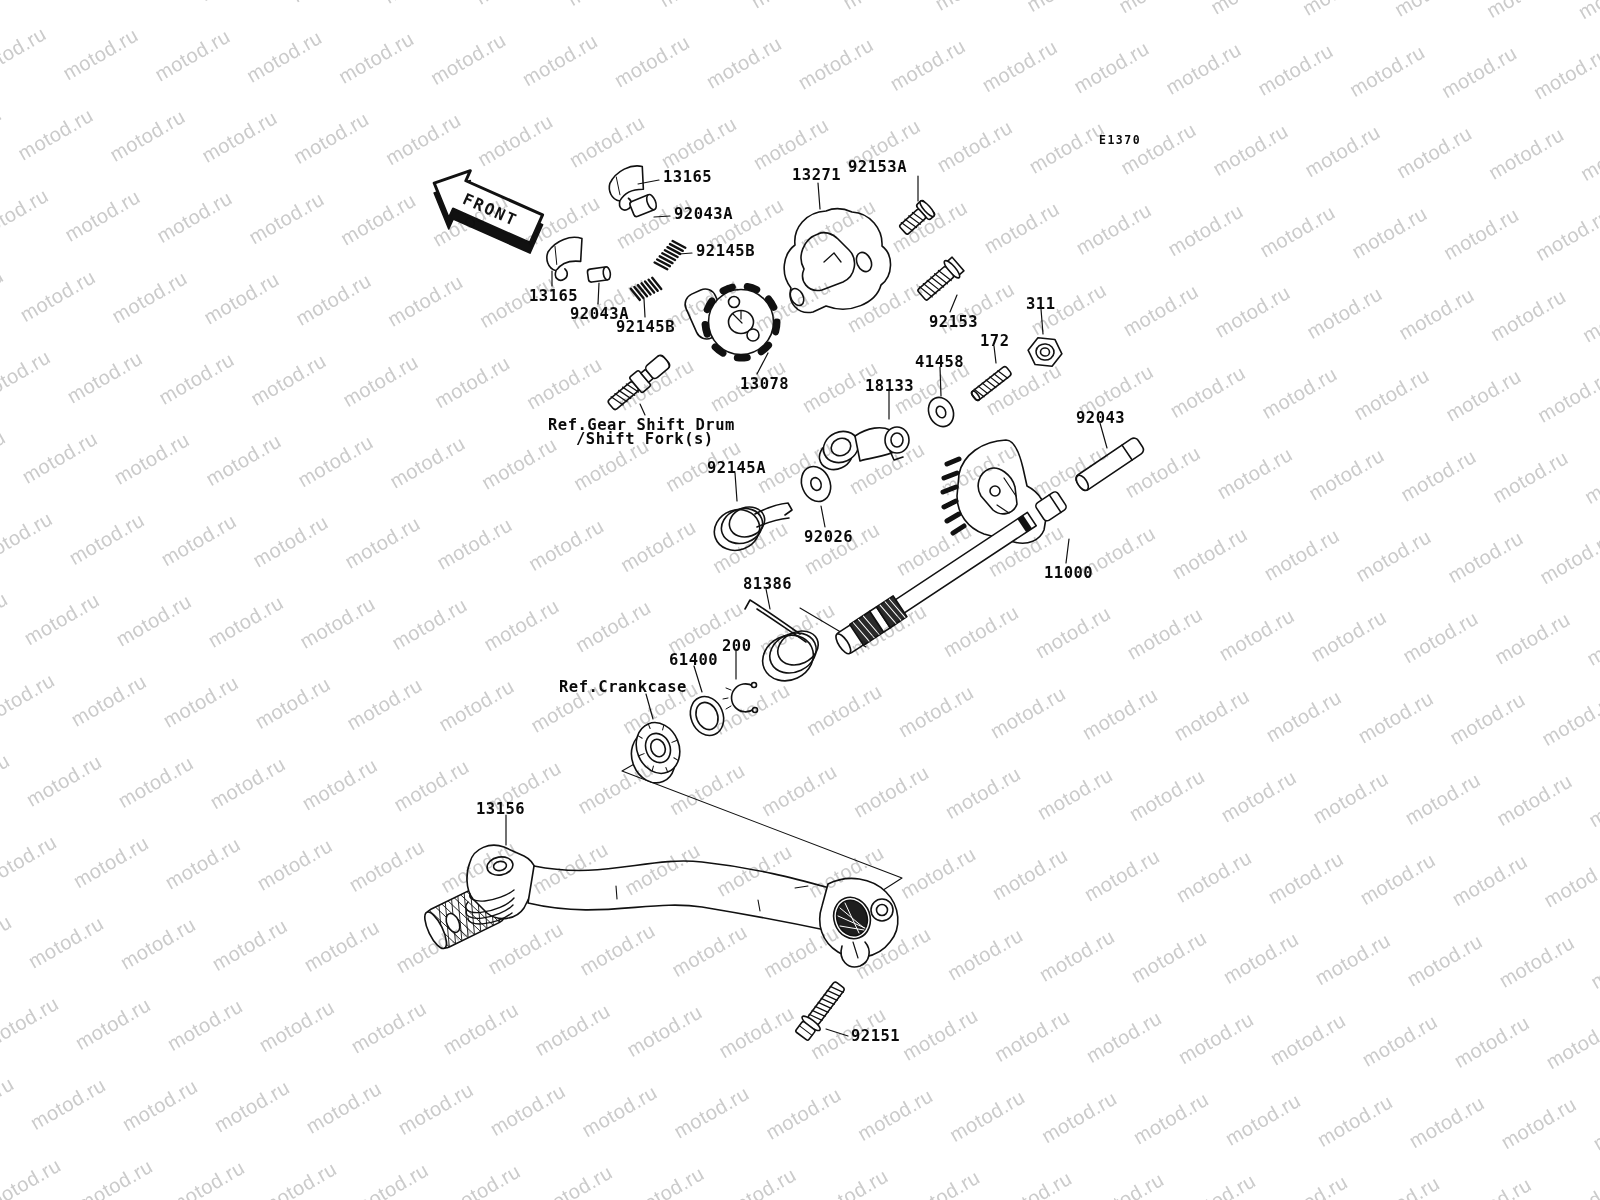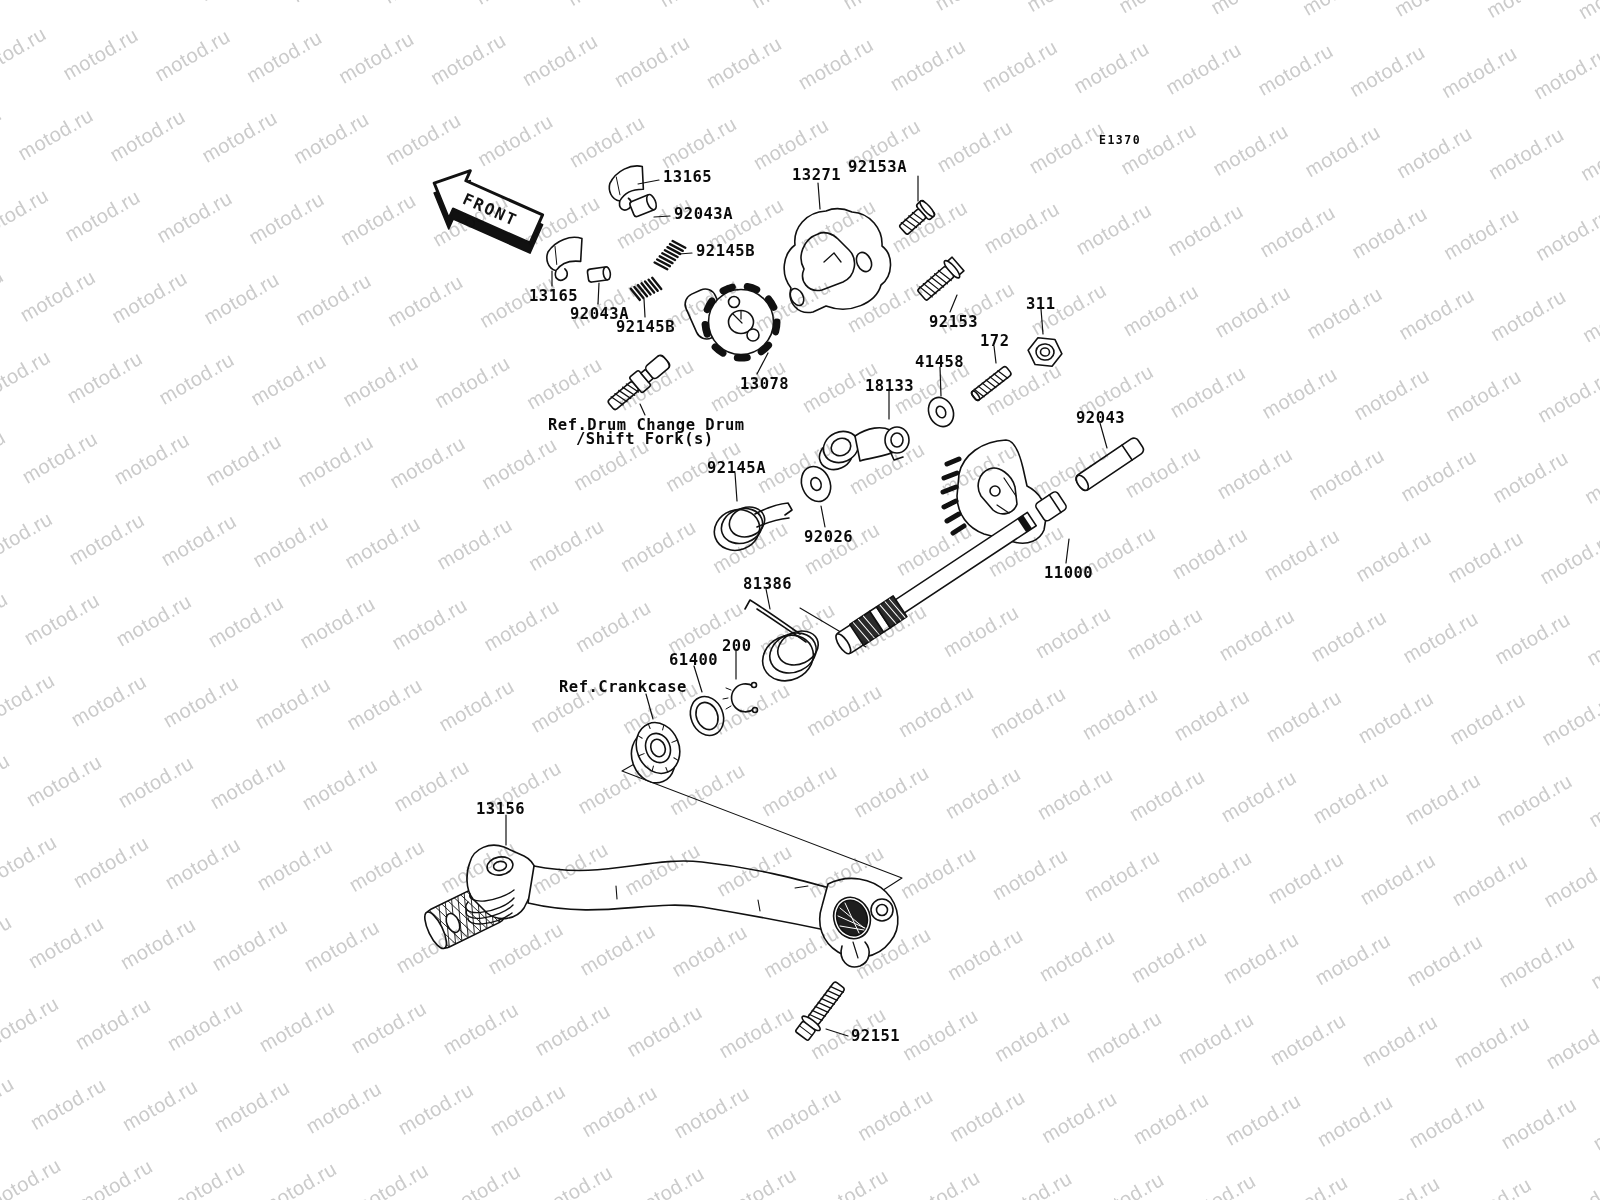--- a/index.html
+++ b/index.html
@@ -283,21 +283,21 @@
   <div id="labels">
       <div class="plabel" style="left: 663px; top: 169px;">13165</div>
       <div class="plabel" style="left: 674px; top: 206px;">92043A</div>
       <div class="plabel" style="left: 696px; top: 243px;">92145B</div>
       <div class="plabel" style="left: 792px; top: 167px;">13271</div>
       <div class="plabel" style="left: 848px; top: 159px;">92153A</div>
       <div class="plabel small" style="left: 1099px; top: 134px;">E1370</div>
       <div class="plabel" style="left: 529px; top: 288px;">13165</div>
       <div class="plabel" style="left: 570px; top: 306px;">92043A</div>
       <div class="plabel" style="left: 616px; top: 319px;">92145B</div>
-      <div class="plabel" style="left: 548px; top: 417px;">Ref.Drum Change Drum</div>
+      <div class="plabel" style="left: 548px; top: 417px;">Ref.Gear Shift Drum</div>
       <div class="plabel" style="left: 576px; top: 431px;">/Shift Fork(s)</div>
       <div class="plabel" style="left: 740px; top: 376px;">13078</div>
       <div class="plabel" style="left: 929px; top: 314px;">92153</div>
       <div class="plabel" style="left: 1026px; top: 296px;">311</div>
       <div class="plabel" style="left: 980px; top: 333px;">172</div>
       <div class="plabel" style="left: 915px; top: 354px;">41458</div>
       <div class="plabel" style="left: 865px; top: 378px;">18133</div>
       <div class="plabel" style="left: 1076px; top: 410px;">92043</div>
       <div class="plabel" style="left: 1044px; top: 565px;">11000</div>
       <div class="plabel" style="left: 707px; top: 460px;">92145A</div>

